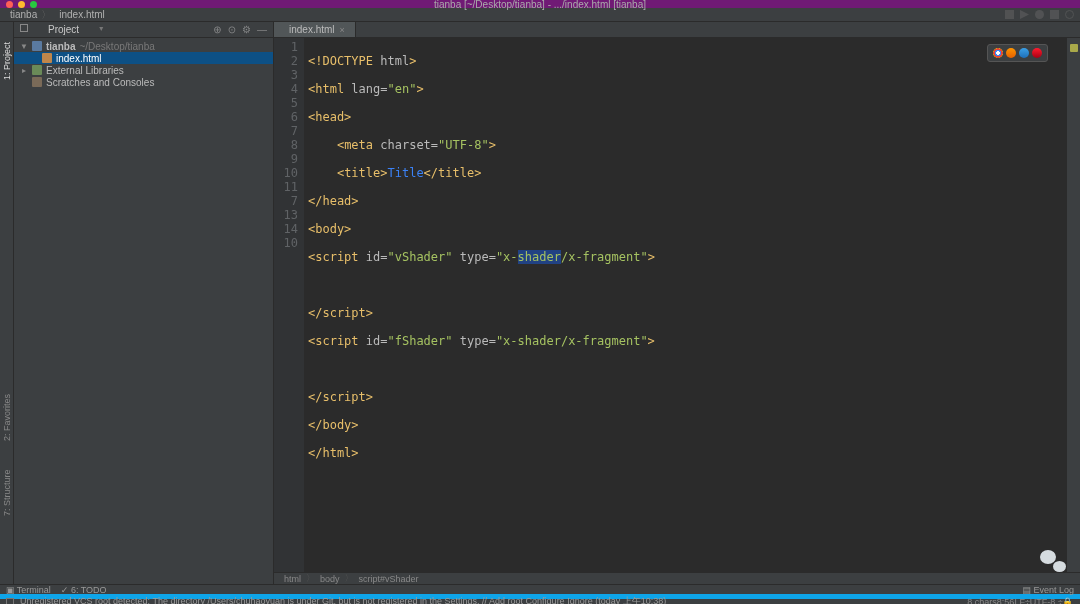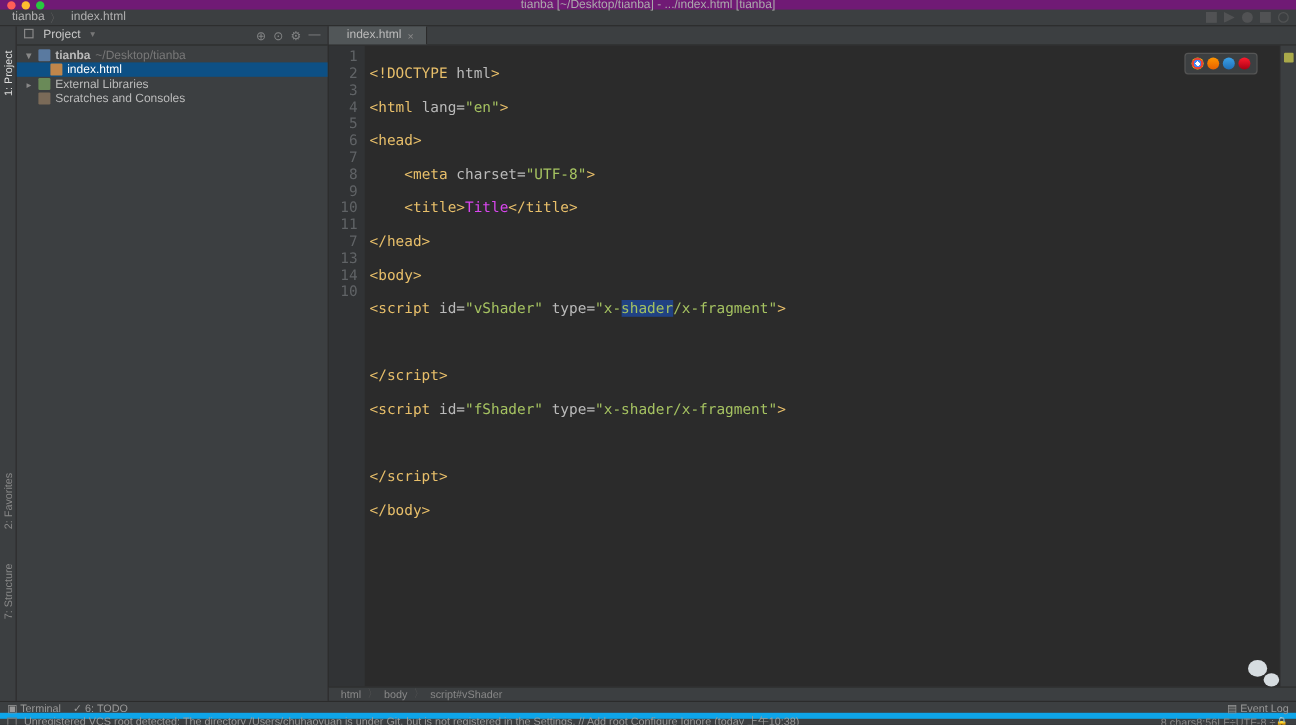--- a/index.html
+++ b/index.html
@@ -68,21 +68,21 @@
   border-right: 1px solid #2b2b2b;
   display: flex; flex-direction: column;
 }
 .panel-header {
   height: 16px; display: flex; align-items: center;
   padding: 0 6px;
   border-bottom: 1px solid #2b2b2b;
   font-size: 10px;
   gap: 6px;
 }
-.panel-header .title { display: flex; gap: 8px; color: #c8c8c8; }
+.panel-header .title { display: flex; gap: 20px; color: #c8c8c8; }
 .panel-header .spacer { flex: 1; }
 .panel-header .icons { display: flex; gap: 6px; opacity: .55; }
 
 .tree { padding: 2px 0; font-size: 10px; }
 .tree .row {
   height: 12px; display: flex; align-items: center;
   padding-left: 6px; gap: 4px; color: #bbbbbb;
   white-space: nowrap;
 }
 .tree .row.sel { background: #0d5085; color: #fff; }
@@ -128,21 +128,21 @@
 }
 .code {
   flex: 1; padding: 2px 0 0 4px;
   line-height: 14px; white-space: pre;
   position: relative;
 }
 .code .line { height: 14px; }
 .tok-tag { color: #e8bf6a; }
 .tok-attr { color: #bababa; }
 .tok-val { color: #a5c261; }
-.tok-text { color: #d946ef; }
+.tok-text { color: #3b82f6; }
 .hl-box { background: #214283; }
 
 .browser-icons {
   position: absolute; top: 6px; right: 18px;
   display: flex; gap: 3px;
   background: #3c3f41; padding: 3px 5px;
   border: 1px solid #555; border-radius: 3px;
 }
 .browser-icons span { width: 10px; height: 10px; border-radius: 50%; }
 
@@ -307,20 +307,21 @@
 <div class="line">    <span class="tok-tag">&lt;title&gt;</span><span class="tok-text">Title</span><span class="tok-tag">&lt;/title&gt;</span></div>
 <div class="line"><span class="tok-tag">&lt;/head&gt;</span></div>
 <div class="line"><span class="tok-tag">&lt;body&gt;</span></div>
 <div class="line"><span class="tok-tag">&lt;script </span><span class="tok-attr">id</span><span class="tok-attr">=</span><span class="tok-val">"vShader"</span><span> </span><span class="tok-attr">type</span><span class="tok-attr">=</span><span class="tok-val">"x-</span><span class="tok-val hl-box">shader</span><span class="tok-val">/x-fragment"</span><span class="tok-tag">&gt;</span></div>
 <div class="line"></div>
 <div class="line"><span class="tok-tag">&lt;/script&gt;</span></div>
 <div class="line"><span class="tok-tag">&lt;script </span><span class="tok-attr">id</span><span class="tok-attr">=</span><span class="tok-val">"fShader"</span><span> </span><span class="tok-attr">type</span><span class="tok-attr">=</span><span class="tok-val">"x-shader/x-fragment"</span><span class="tok-tag">&gt;</span></div>
 <div class="line"></div>
 <div class="line"><span class="tok-tag">&lt;/script&gt;</span></div>
 <div class="line"><span class="tok-tag">&lt;/body&gt;</span></div>
+<div class="line"><span class="tok-tag">&lt;/html&gt;</span></div>
         <div class="browser-icons">
           <span style="background:radial-gradient(circle,#fff 25%,#4285f4 26% 45%,#ea4335 46% 65%,#fbbc05 66% 85%,#34a853 86%)"></span>
           <span style="background:linear-gradient(#ff9500,#e66000)"></span>
           <span style="background:linear-gradient(#3ba0e6,#1e6fb8)"></span>
           <span style="background:linear-gradient(#ff1b2d,#a70014)"></span>
         </div>
       </div>
       <div class="right-gutter">
         <div class="mark"></div>
       </div>

